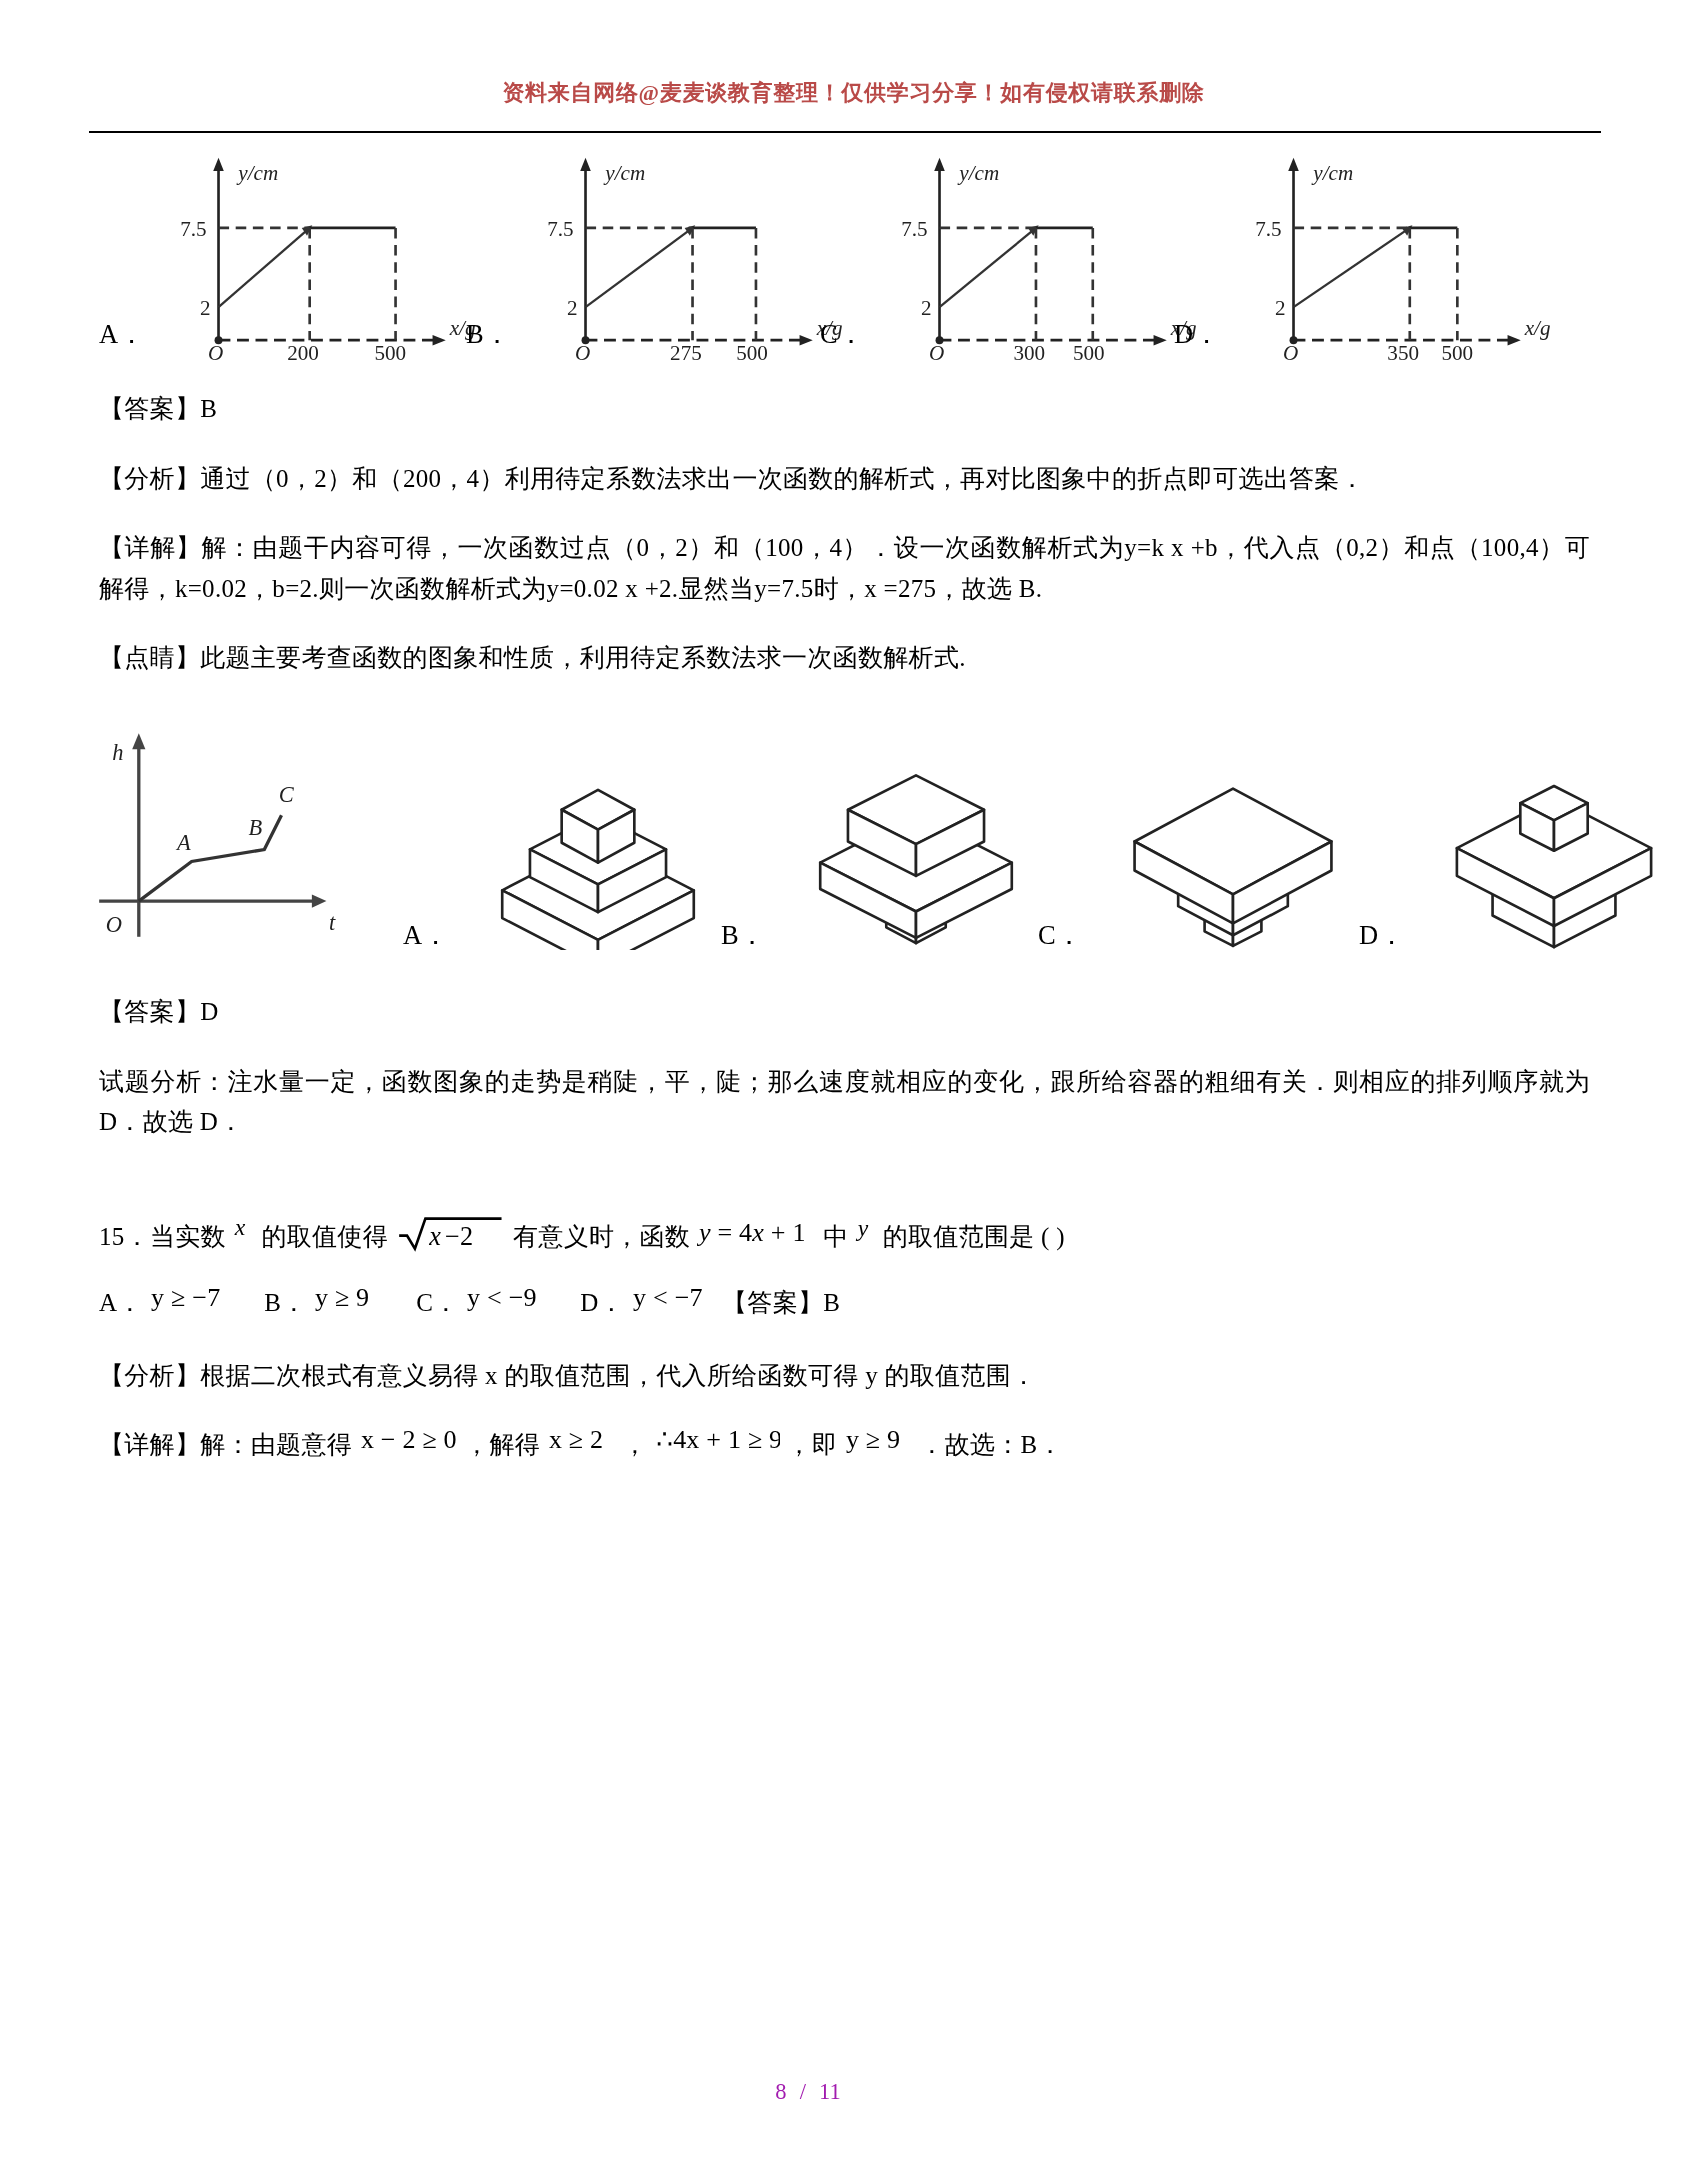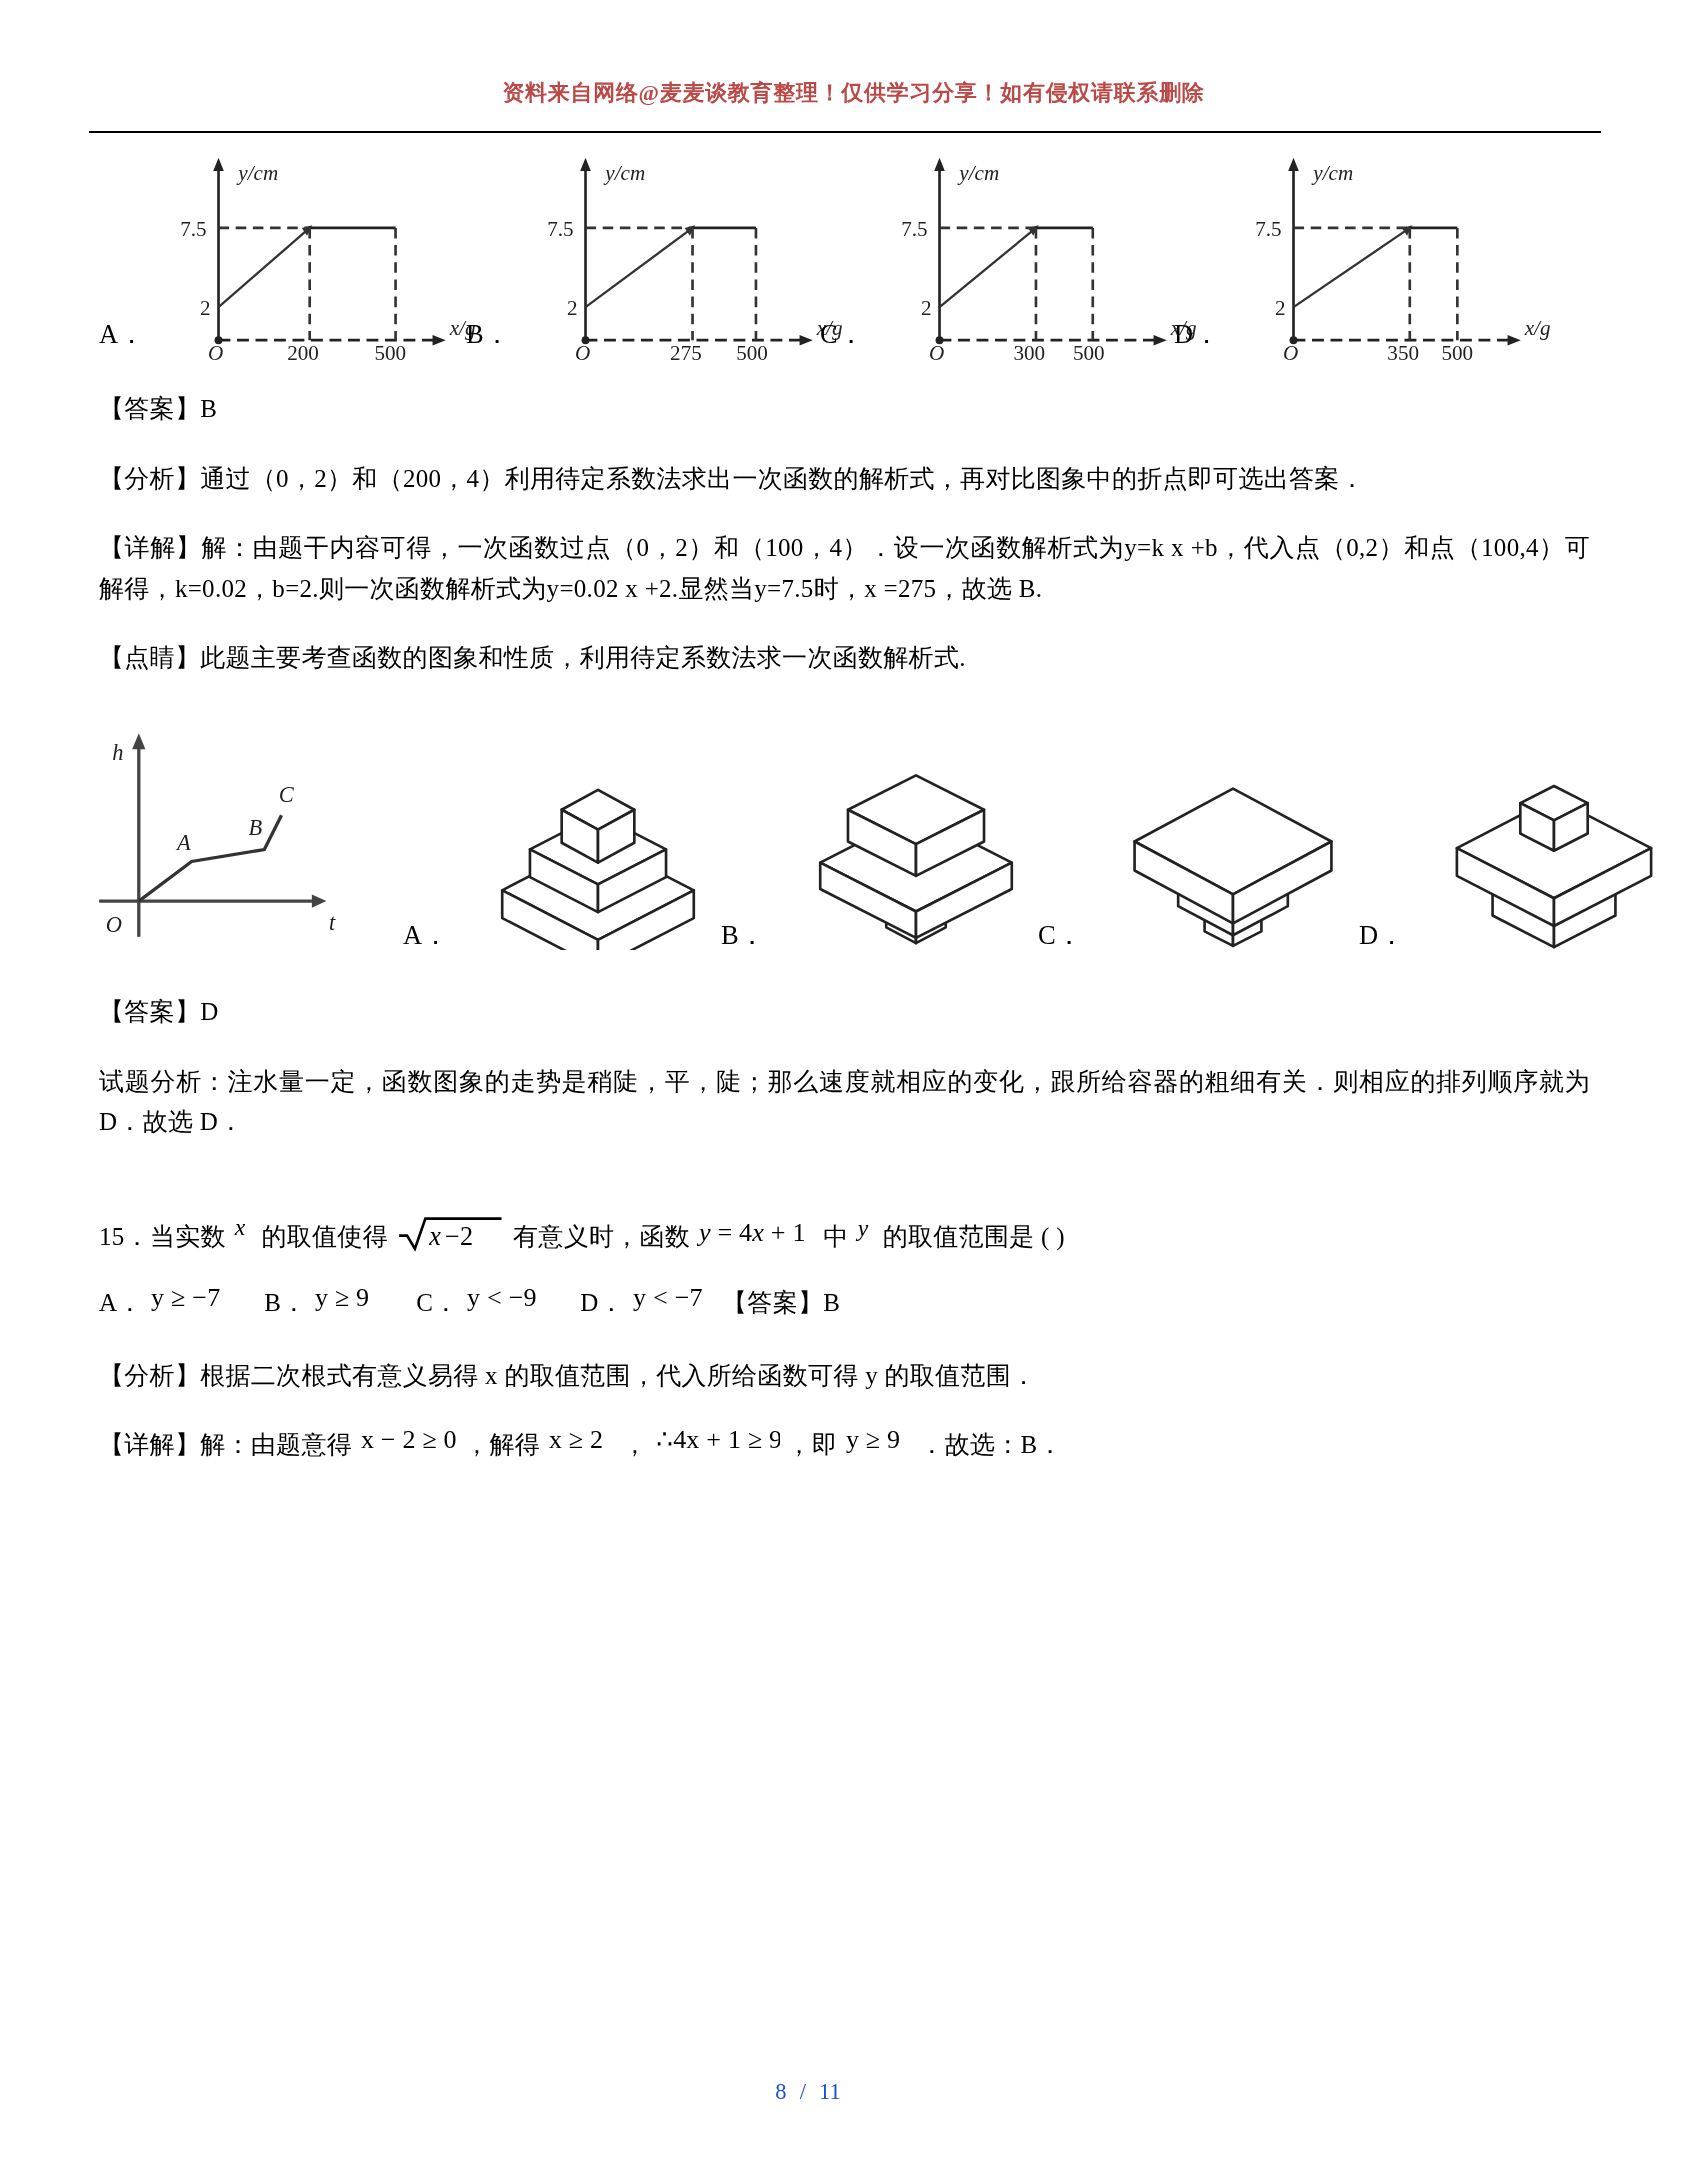--- a/index.html
+++ b/index.html
@@ -80,21 +80,21 @@
     bottom:10.6px;
   }
 
   .mathimg{display:inline-block;vertical-align:middle;}
 
   .footer{
     position:absolute;
     left:0;bottom:78px;width:1616px;
     text-align:center;
     font-size:22.5px;
-    color:#1d4ed8;
+    color:#a21caf;
     font-family:"Liberation Serif", serif;
   }
   .footer .num{margin:0 6.6px;}
 </style>
 </head>
 <body>
 
 <div class="page">
 
   <div class="watermark">资料来自网络@麦麦谈教育整理！仅供学习分享！如有侵权请联系删除</div>

